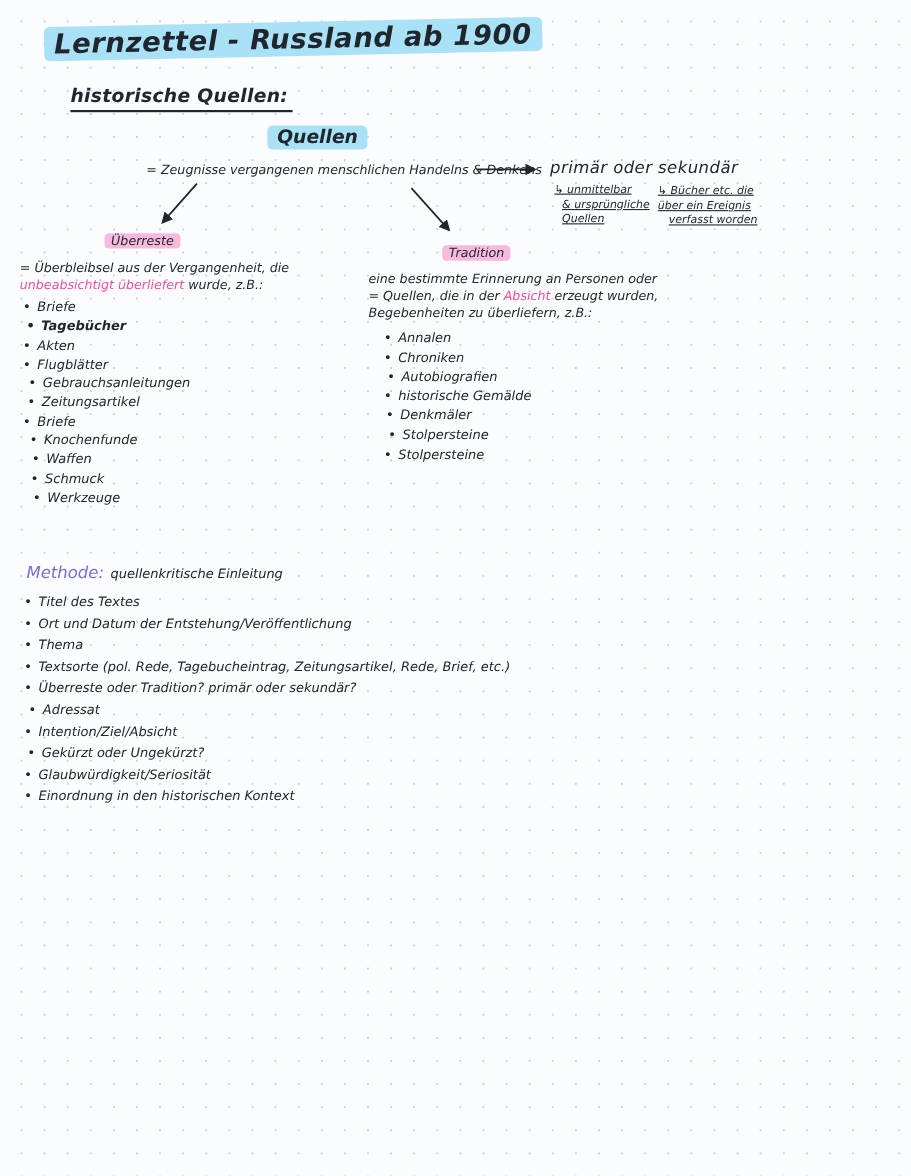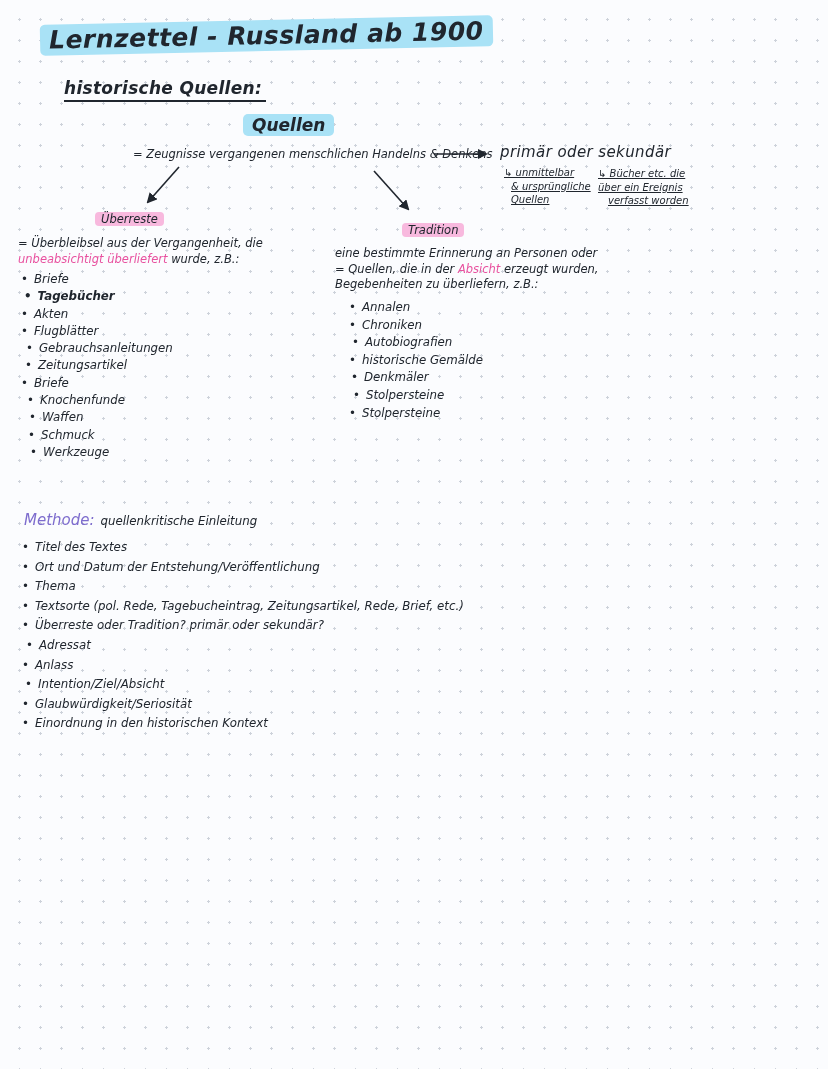--- a/index.html
+++ b/index.html
@@ -157,17 +157,17 @@
 <div class="abs methode-heading">
   <span class="ink-purple">Methode:</span><span class="methode-sub">quellenkritische Einleitung</span>
 </div>
 <ul class="abs list m-list">
   <li>Titel des Textes</li>
   <li>Ort und Datum der Entstehung/Veröffentlichung</li>
   <li>Thema</li>
   <li>Textsorte (pol. Rede, Tagebucheintrag, Zeitungsartikel, Rede, Brief, etc.)</li>
   <li>Überreste oder Tradition? primär oder sekundär?</li>
   <li>Adressat</li>
-  <li>Anlass</li>
   <li>Intention/Ziel/Absicht</li>
+  <li>Gekürzt oder Ungekürzt?</li>
   <li>Glaubwürdigkeit/Seriosität</li>
   <li>Einordnung in den historischen Kontext</li>
 </ul>
 
 </body></html>

